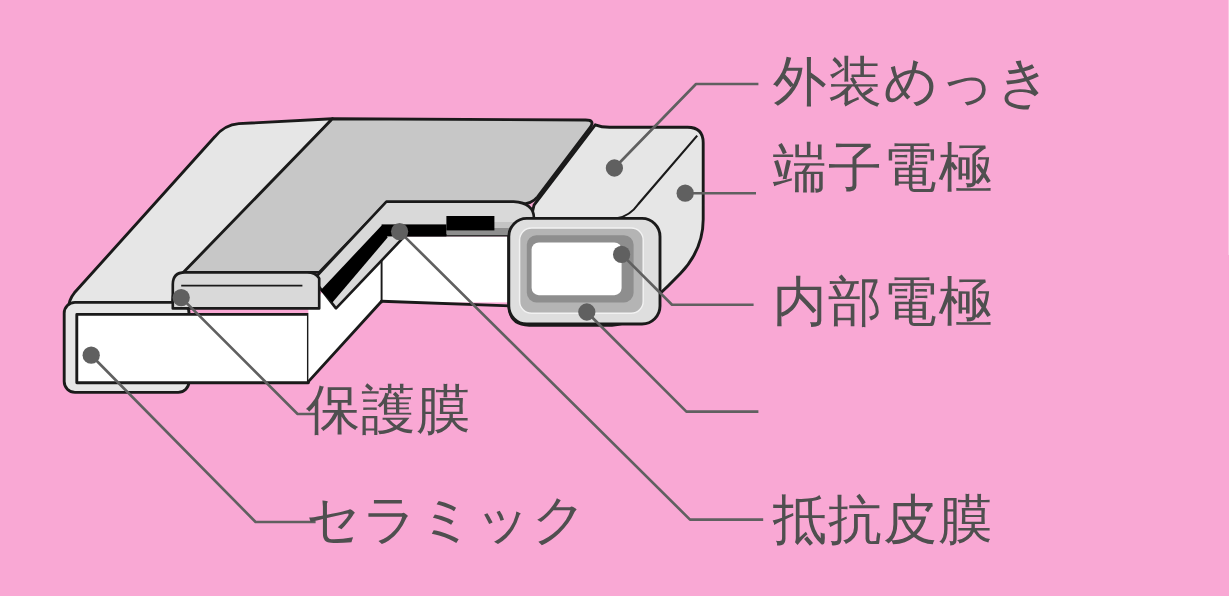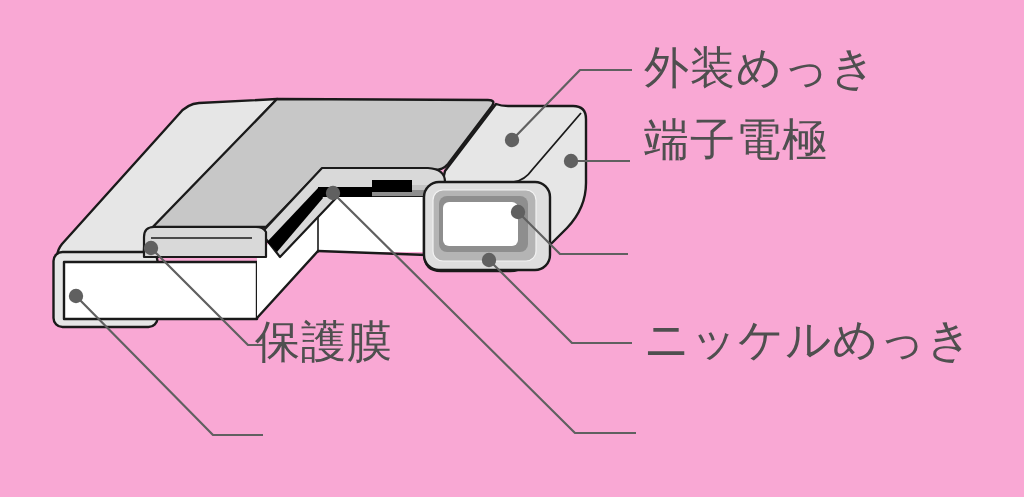--- a/index.html
+++ b/index.html
@@ -79,15 +79,17 @@
     <circle class="dot" cx="571" cy="161" r="7.2"></circle>
     <circle class="dot" cx="518" cy="212" r="7.2"></circle>
     <circle class="dot" cx="489" cy="260" r="7.2"></circle>
     <circle class="dot" cx="333" cy="193" r="7.2"></circle>
     <circle class="dot" cx="151" cy="248" r="7.2"></circle>
     <circle class="dot" cx="76" cy="296" r="7.2"></circle>
   </svg>
 
   <div class="lbl lbl-r" style="top:44px">外装めっき</div>
   <div class="lbl lbl-r" style="top:116px">端子電極</div>
-  <div class="lbl lbl-r" style="top:316px">ニッケルめっき</div>
+  <div class="lbl lbl-r" style="top:228px">内部電極</div>
+  <div class="lbl lbl-r" style="top:409px">抵抗皮膜</div>
   <div class="lbl lbl-l" style="top:318px">保護膜</div>
+  <div class="lbl lbl-l" style="top:409px">セラミック</div>
 </div>
 
 </body></html>

